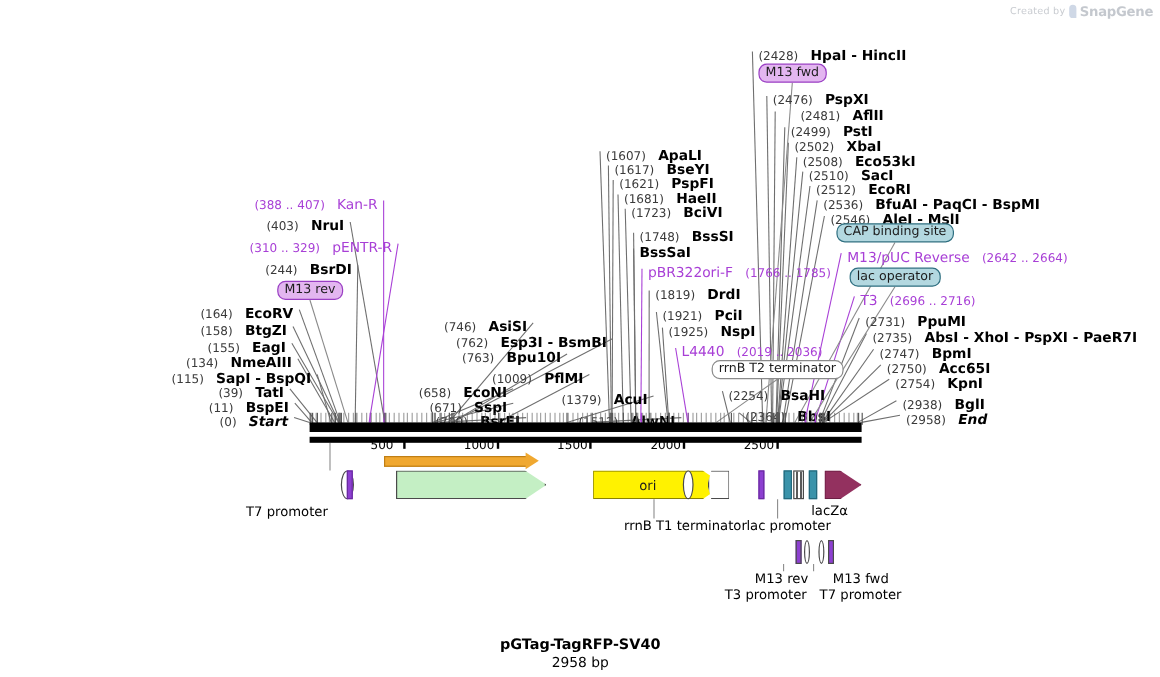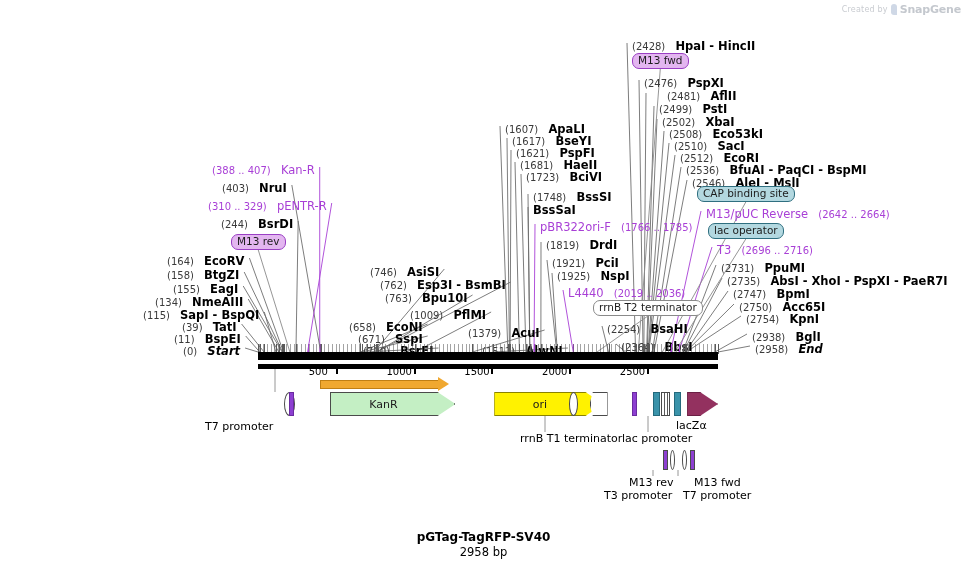--- a/index.html
+++ b/index.html
@@ -388,21 +388,20 @@
       <div class="ticklab" style="left: 464.266px;">1500</div>
       <div class="tick" style="left: 569.021px;"></div>
       <div class="ticklab" style="left: 542.021px;">2000</div>
       <div class="tick" style="left: 646.776px;"></div>
       <div class="ticklab" style="left: 619.776px;">2500</div>
     </div>
 
   <div id="feature-layer">
       <div style="position: absolute; left: 329.535px; top: 392px; width: 125.963px; height: 24px;">
         <div style="position: absolute; left: 0px; top: 0px; width: 100%; height: 24px; background: rgb(196, 239, 196); border: 1px solid rgb(74, 74, 74); box-sizing: border-box; clip-path: polygon(0px 0px, calc(100% - 18px) 0px, 100% 50%, calc(100% - 18px) 100%, 0px 100%);"></div>
-        <div style="position: absolute; left: 0px; top: 0px; width: calc(100% - 18px); height: 24px; display: flex; align-items: center; justify-content: center; font-size: 11px; color: rgb(28, 28, 28);">KanR</div>
       </div>
       <div style="position: absolute; left: 494.376px; top: 392px; width: 109px; height: 24px;">
         <div style="position: absolute; left: 0px; top: 0px; width: 100%; height: 24px; background: rgb(255, 242, 0); border: 1px solid rgb(138, 130, 0); box-sizing: border-box; clip-path: polygon(0px 0px, calc(100% - 18px) 0px, 100% 50%, calc(100% - 18px) 100%, 0px 100%);"></div>
         <div style="position: absolute; left: 0px; top: 0px; width: calc(100% - 18px); height: 24px; display: flex; align-items: center; justify-content: center; font-size: 11px; color: rgb(28, 28, 28);">ori</div>
       </div>
       <div style="position: absolute; left: 687.209px; top: 392px; width: 30.7911px; height: 24px;">
         <div style="position: absolute; left: 0px; top: 0px; width: 100%; height: 24px; background: rgb(147, 49, 95); border: 1px solid rgb(107, 31, 68); box-sizing: border-box; clip-path: polygon(0px 0px, calc(100% - 18px) 0px, 100% 50%, calc(100% - 18px) 100%, 0px 100%);"></div>
         <div style="position: absolute; left: 0px; top: 0px; width: calc(100% - 18px); height: 24px; display: flex; align-items: center; justify-content: center; font-size: 11px; color: rgb(28, 28, 28);"></div>
       </div>
       <div class="orange-bar" style="left: 320.204px; top: 380px; width: 117.41px;"></div>

